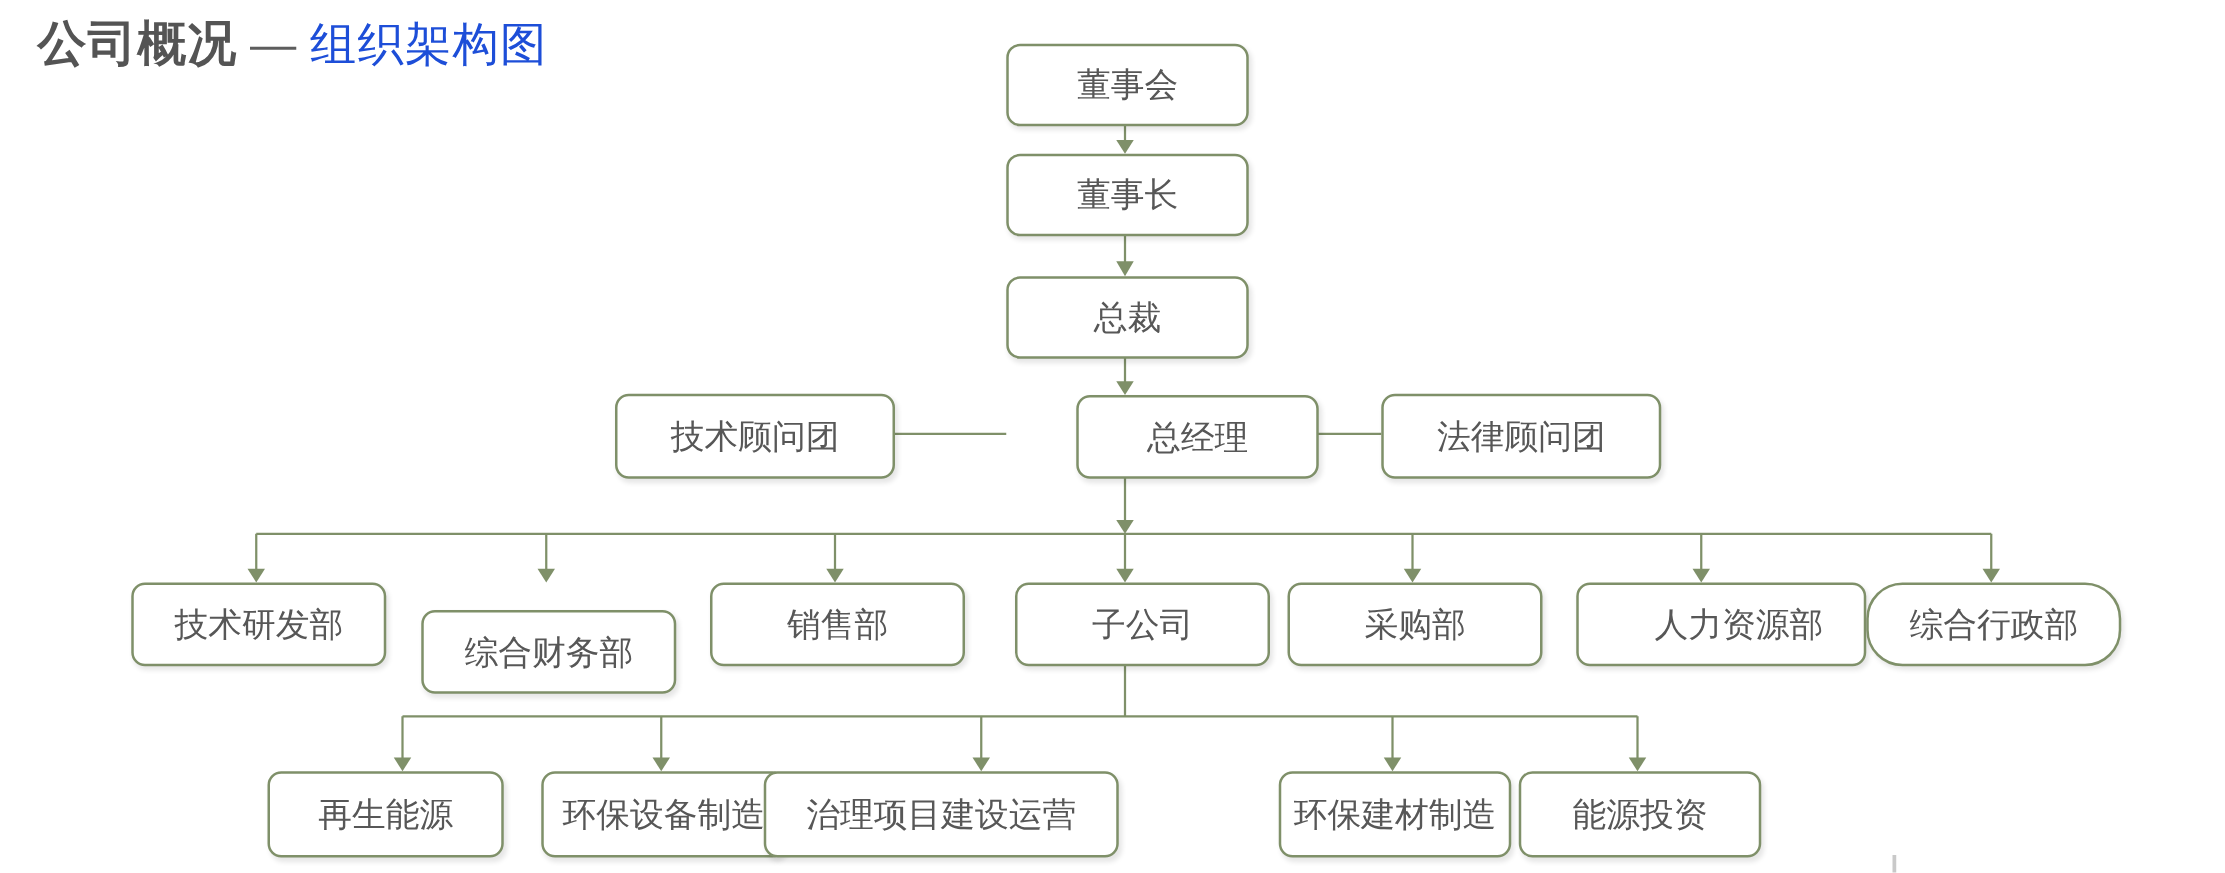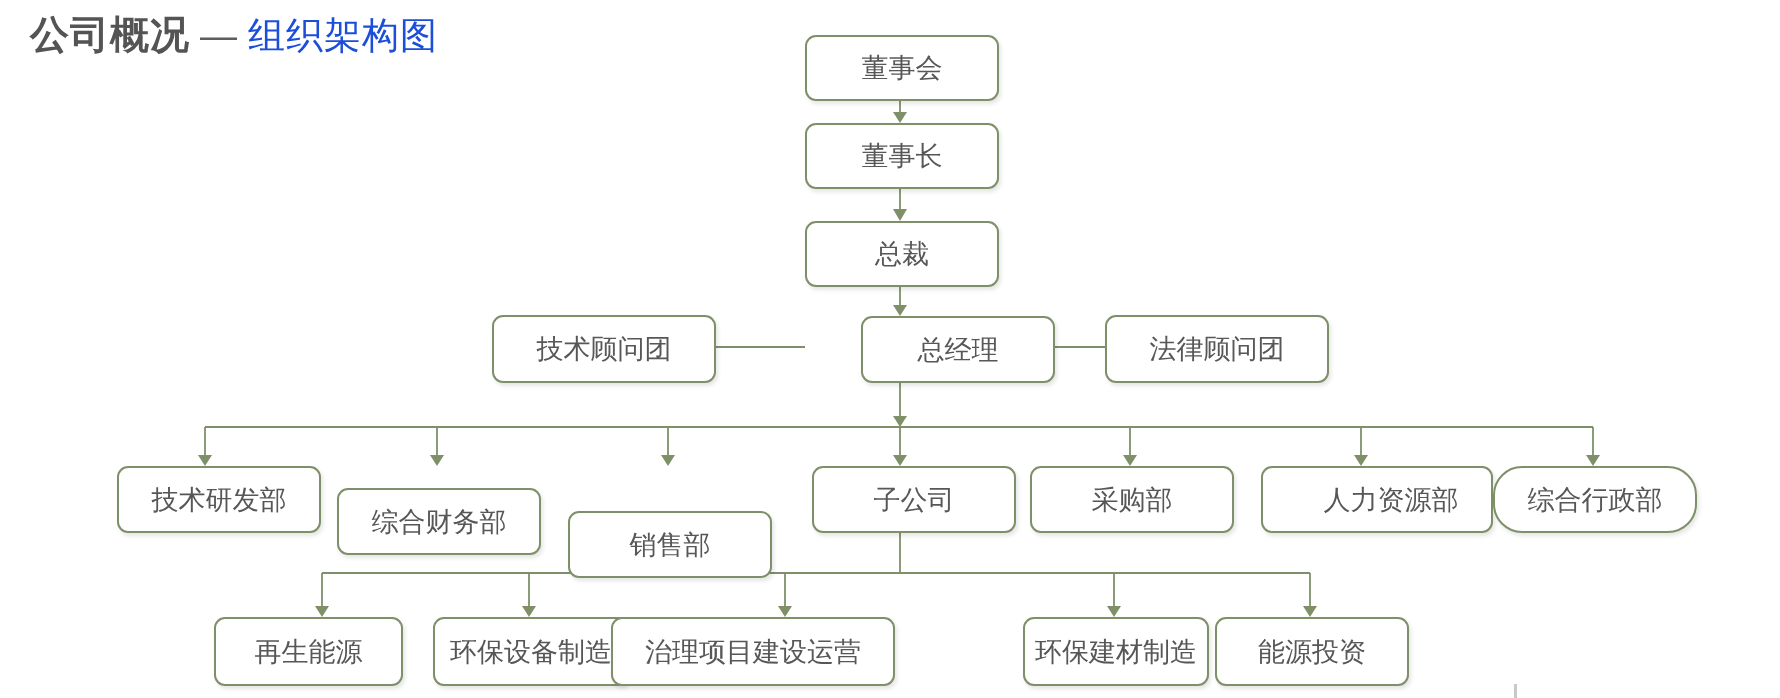--- a/index.html
+++ b/index.html
@@ -32,23 +32,23 @@
   }
   
   #n-board      {left:805px;top:35px; width:190px;height:62px;}
   #n-chairman   {left:805px;top:123px;width:190px;height:62px;}
   #n-president  {left:805px;top:221px;width:190px;height:62px;}
   #n-gm         {left:849px;top:316px;width:190px;height:63px;margin-left:12px;}
   
   #n-tech-adv   {left:492px; top:315px;width:220px;height:64px;}
   #n-legal-adv  {left:1105px;top:315px;width:220px;height:64px;}
   
-  #n-dept-0{left:117px; top:466px;width:200px;height:63px;font-family:Liberation Mono, monospace;}
+  #n-dept-0{left:105px; top:466px;width:200px;height:63px;font-family:Liberation Mono, monospace;}
   #n-dept-1{left:337px; top:488px;width:200px;height:63px;}
-  #n-dept-2{left:568px; top:466px;width:200px;height:63px;margin-top:45px;}
+  #n-dept-2{left:568px; top:466px;width:200px;height:63px;}
   #n-dept-3{left:800px; top:466px;width:200px;height:63px;margin-left:12px;}
   #n-dept-4{left:1030px;top:466px;width:200px;height:63px;}
   #n-dept-5{left:1261px;top:466px;width:200px;height:63px;padding-left:28px;}
   #n-dept-6{left:1493px;top:466px;width:200px;height:63px;border-radius:29px;}
   
   #n-sub-0{left:214px; top:617px;width:185px;height:65px;}
   #n-sub-1{left:433px; top:617px;width:192px;height:65px;}
   #n-sub-2{left:611px; top:617px;width:280px;height:65px;}
   #n-sub-3{left:1023px;top:617px;width:182px;height:65px;}
   #n-sub-4{left:1215px;top:617px;width:190px;height:65px;}

